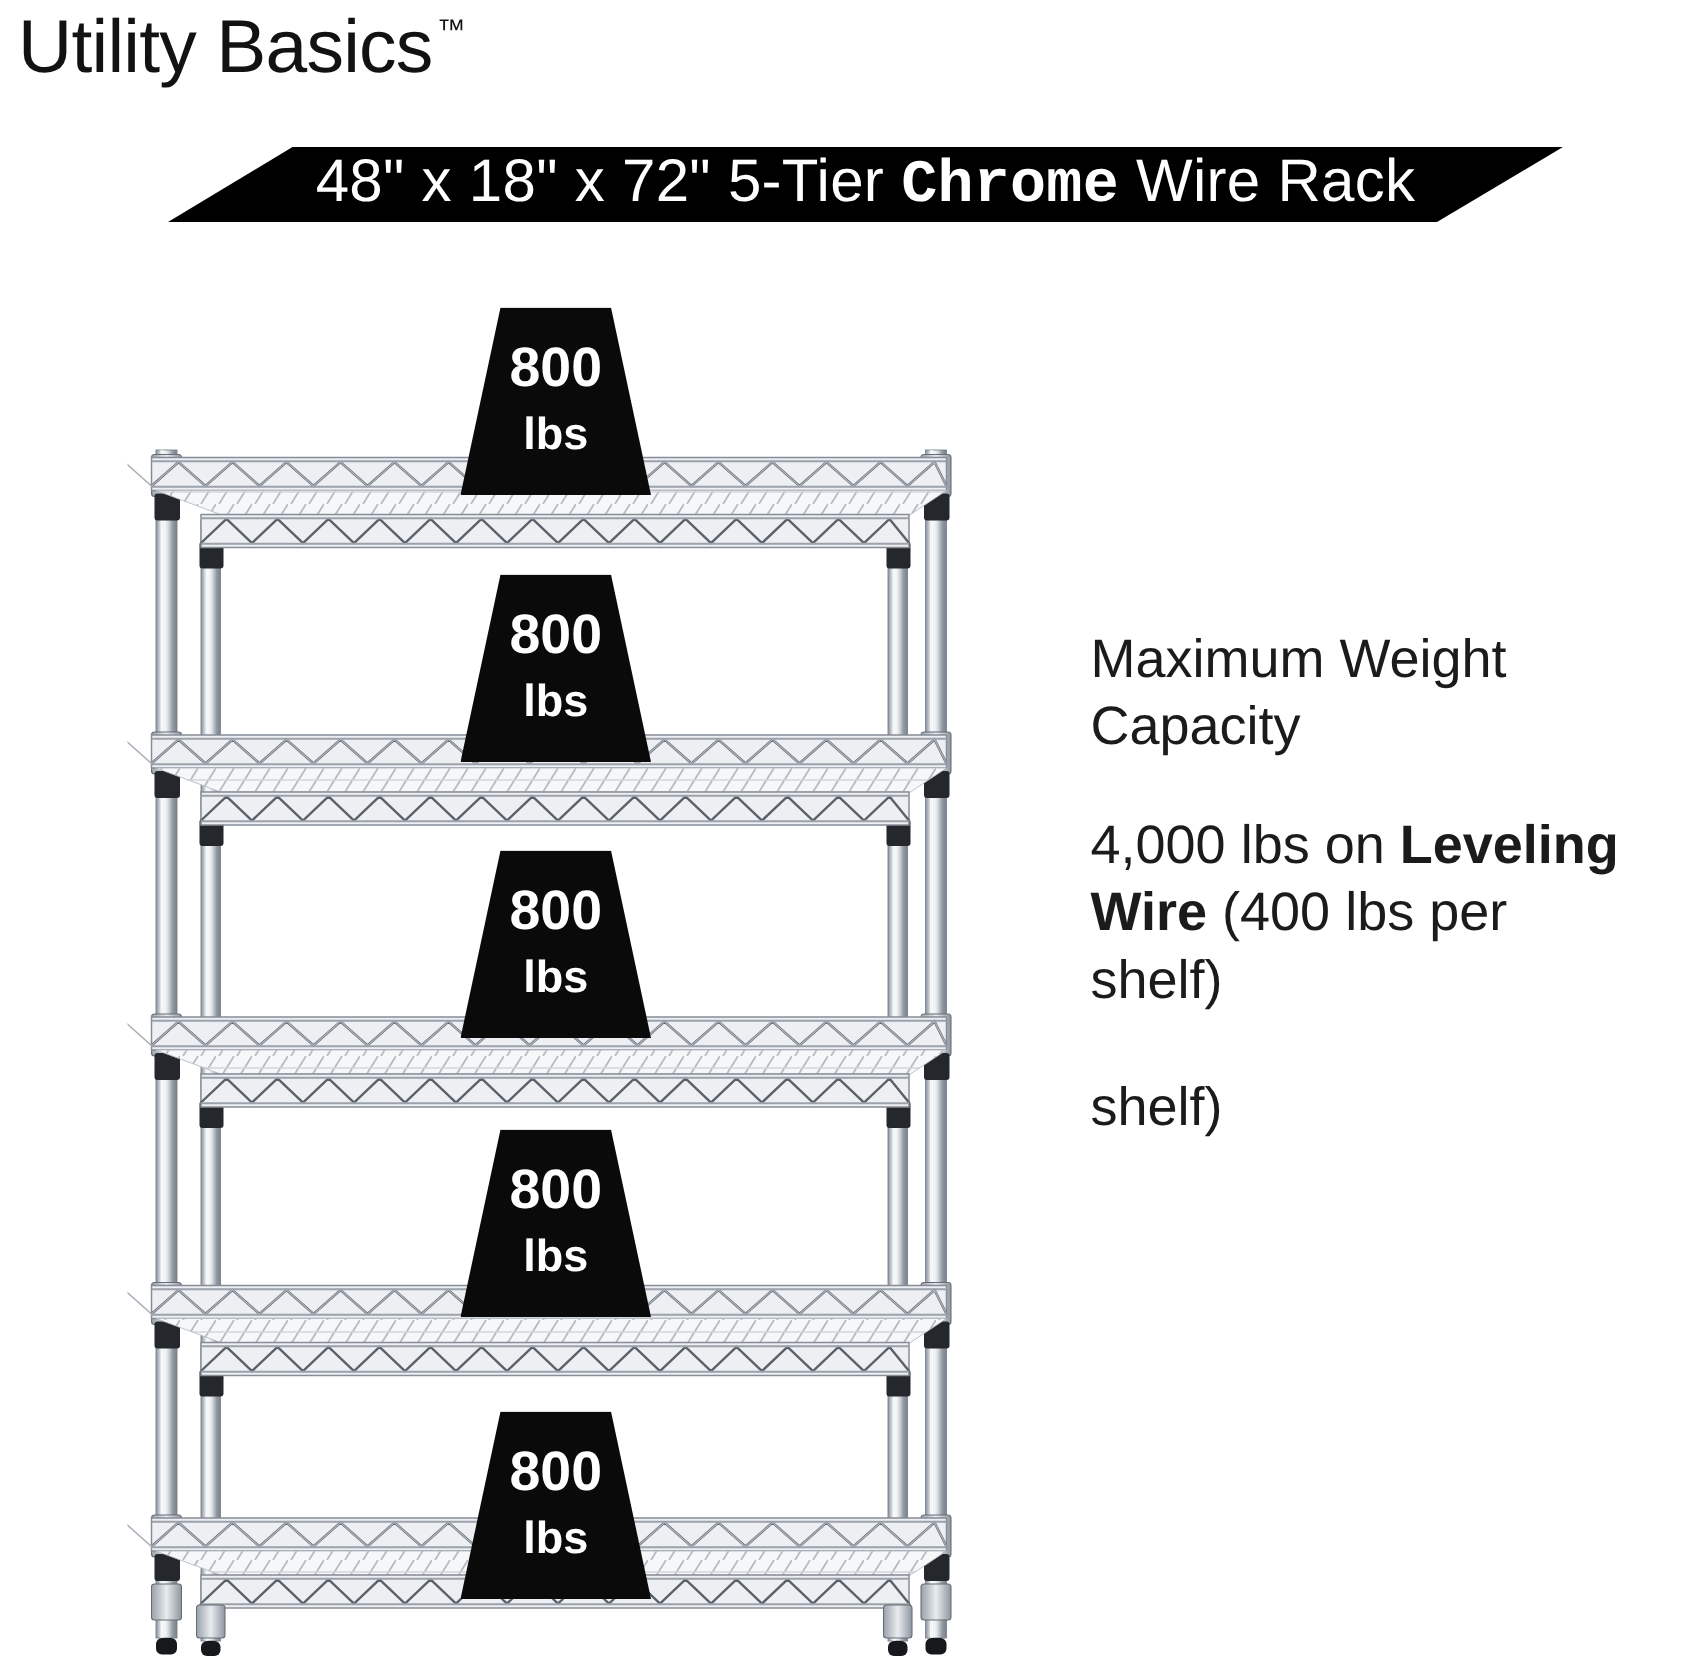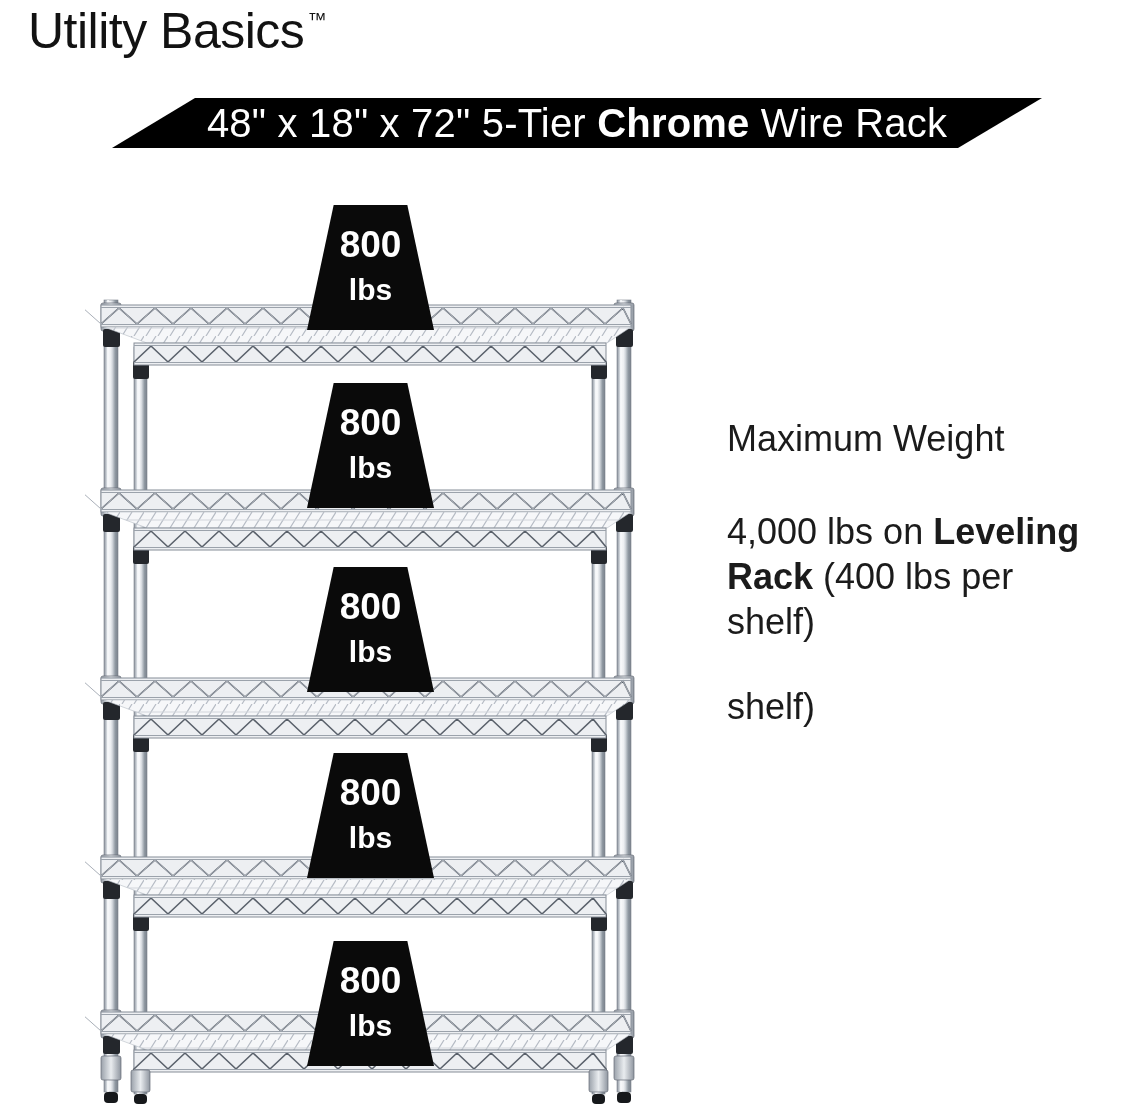--- a/index.html
+++ b/index.html
@@ -4,57 +4,57 @@
 <style>
   html,body{margin:0;padding:0;}
   body{
     width:1126px;height:1106px;position:relative;overflow:hidden;
     background:var(--bg,#ffffff);
     font-family:"Liberation Sans","DejaVu Sans",sans-serif;
     -webkit-font-smoothing:antialiased;
   }
   
   .logo{
-    position:absolute;left:28px;top:2px;
+    position:absolute;left:12px;top:2px;
     font-size:50px;letter-spacing:-0.5px;color:#121212;font-weight:500;
     white-space:nowrap;
   }
   .logo sup{font-size:19px;position:relative;top:-4px;margin-left:3px;font-weight:400;}
   
   .banner{
     position:absolute;left:112px;top:98px;width:930px;height:50px;
     background:var(--banner-bg,#000);
     clip-path:polygon(83px 0, 100% 0, 846px 100%, 0 100%);
     display:flex;align-items:center;justify-content:center;
   }
   .banner-text{
     color:var(--banner-text,#fff);font-size:40px;white-space:pre;line-height:50px;
     letter-spacing:0.2px;
   }
-  .banner-text .b{font-weight:700;}
+  .banner-text .b{font-weight:700;font-family:Liberation Mono, monospace;}
   
   .rack-svg{position:absolute;left:85px;top:290px;width:565px;height:816px;z-index:1;}
   
   .trap{
     position:absolute;left:307px;width:127px;height:125px;z-index:2;
     background:var(--weight-fill,#0a0a0a);
     clip-path:polygon(21% 0, 79% 0, 100% 100%, 0 100%);
     color:var(--weight-text,#fff);text-align:center;font-weight:700;
   }
   .trap .amt{font-size:37px;line-height:40px;margin-top:20px;}
   .trap .unit{font-size:30px;line-height:36px;margin-top:7px;}
   .t1{top:205px}.t2{top:383px}.t3{top:567px}.t4{top:753px}.t5{top:941px}
   
   .info{
     position:absolute;left:727px;top:416px;width:399px;
     font-size:36px;color:var(--text,#1b1b1b);
   }
   .info .line{line-height:45px;white-space:nowrap;}
   .info .b{font-weight:700;}
-  .para1{margin-top:48px;}
+  .para1{margin-top:34px;}
   .para2{margin-top:40px;}
 </style>
 </head>
 <body style="--bg: #ffffff; --banner-bg: #000000; --banner-text: #ffffff; --weight-fill: #0a0a0a; --weight-text: #ffffff; --text: #1b1b1b;">
 
 <div class="logo"><span>Utility Basics</span><sup>™</sup></div>
 
 <div class="banner">
   <div class="banner-text"><span>48" x 18" x 72" 5-Tier </span><span class="b">Chrome</span><span> Wire Rack</span></div>
 </div>
@@ -197,22 +197,23 @@
   <div class="unit">lbs</div>
 </div>
 <div class="trap t5">
   <div class="amt">800</div>
   <div class="unit">lbs</div>
 </div>
 
 <div class="info">
   <div>
       <div class="line">Maximum Weight</div>
+      <div class="line">Capacity</div>
     </div>
   <div class="para1">
       <div class="line"><span>4,000 lbs on </span><span class="b">Leveling</span></div>
-      <div class="line"><span class="b">Rack</span><span> (400 lbs per</span></div>
+      <div class="line"><span class="b">Wire</span><span> (400 lbs per</span></div>
       <div class="line"><span>shelf)</span></div>
     </div>
   <div class="para2">
       <div class="line"><span>shelf)</span></div>
     </div>
 </div>
 
 </body></html>

